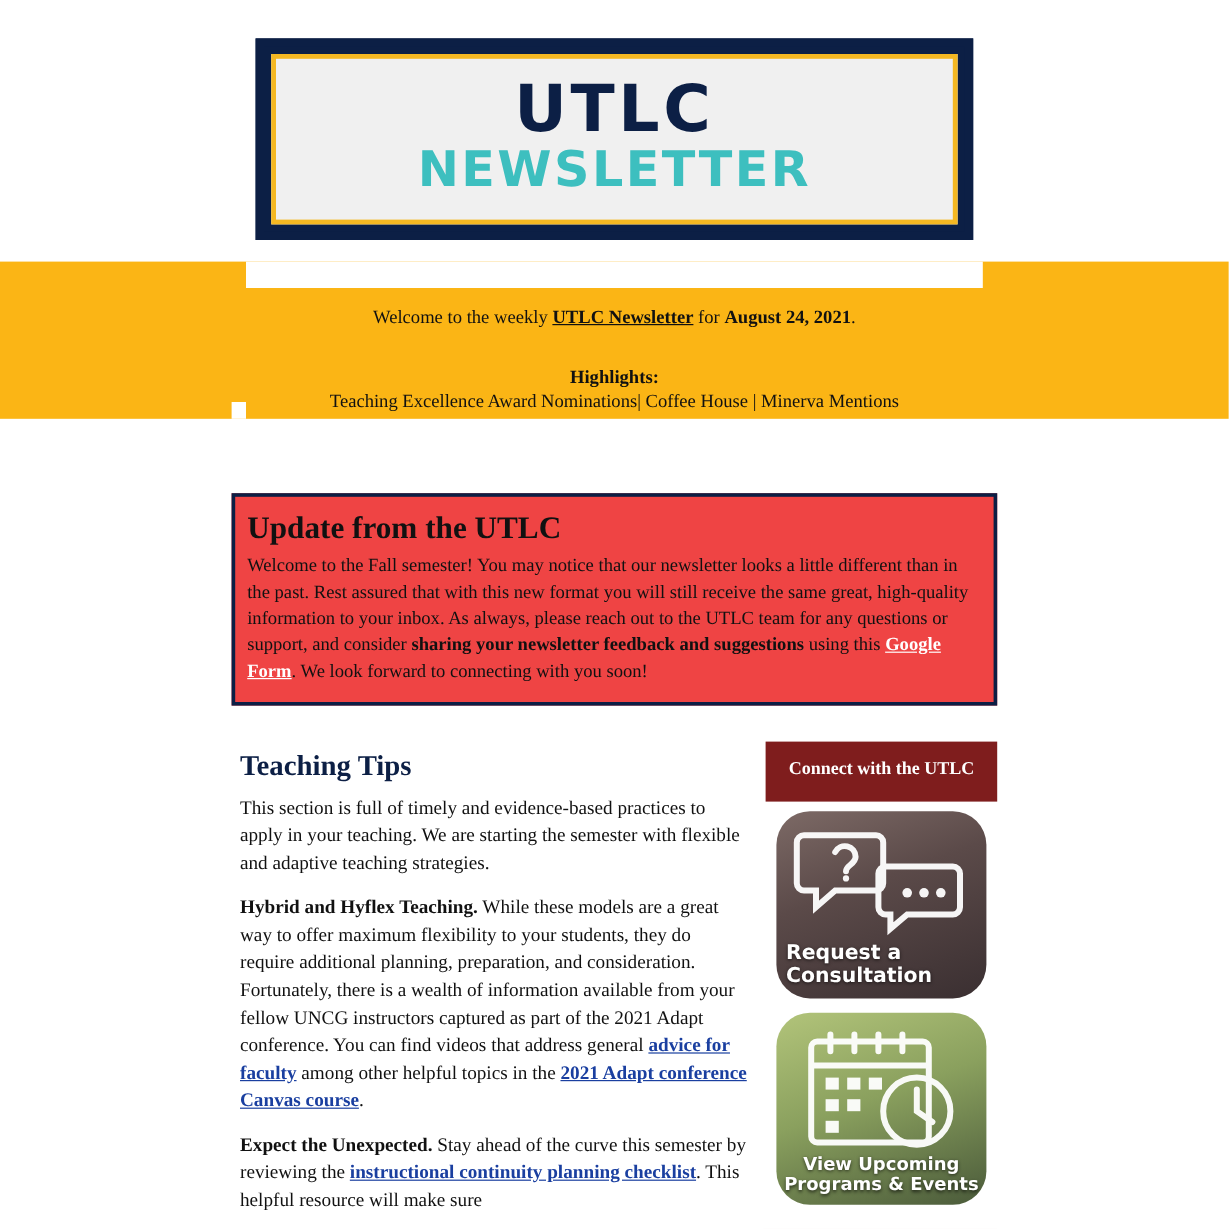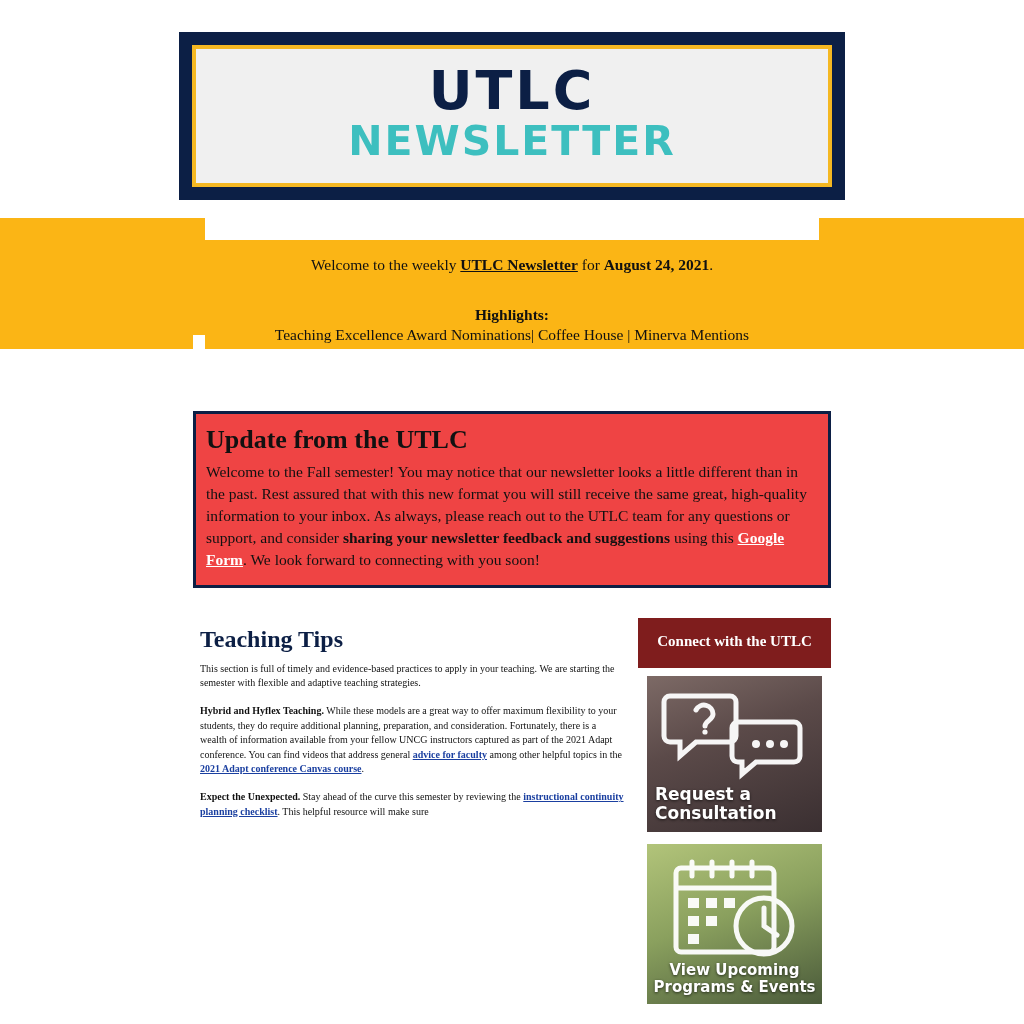--- a/index.html
+++ b/index.html
@@ -18,21 +18,21 @@
 
   
   .masthead-wrap {
     width: 1024px;
     padding-top: 32px;
     background: #ffffff;
     display: flex;
     justify-content: center;
   }
   .masthead {
-    width: 666px;
+    width: 598px;
     box-sizing: border-box;
     border: 7px solid #0c1f45;
     background: #0c1f45;
     padding: 6px;
   }
   .masthead-inner {
     border: 4px solid #f5b822;
     background: #f0f0f0;
     padding: 14px 10px 20px 10px;
     text-align: center;
@@ -161,21 +161,21 @@
     box-sizing: border-box;
   }
   .tips-title {
     font-size: 24px;
     font-weight: bold;
     color: #0c1f45;
     margin: 8px 0 8px 0;
     line-height: 1.15;
   }
   .tips-p {
-    font-size: 10px;
+    font-size: 16px;
     line-height: 1.44;
     margin: 0 0 14px 0;
   }
   .tips-p b { font-weight: bold; }
   .tips-p a {
     color: #1a3fa0;
     font-weight: bold;
     text-decoration: underline;
   }
 
@@ -190,20 +190,21 @@
     line-height: 1.3;
     box-sizing: border-box;
     width: 193px;
   }
   .side-card {
     position: relative;
     width: 175px;
     margin: 8px auto 12px auto;
     height: 156px;
     overflow: hidden;
+    border-radius: 28px;
   }
   .side-card.consultation {
     background: linear-gradient(160deg, #7d6a66 0%, #5b4a49 40%, #3a2f31 100%);
   }
   .side-card.events {
     height: 160px;
     background: linear-gradient(160deg, #b2c47a 0%, #8aa05e 45%, #4a5a3a 100%);
   }
   .card-caption {
     position: absolute;

